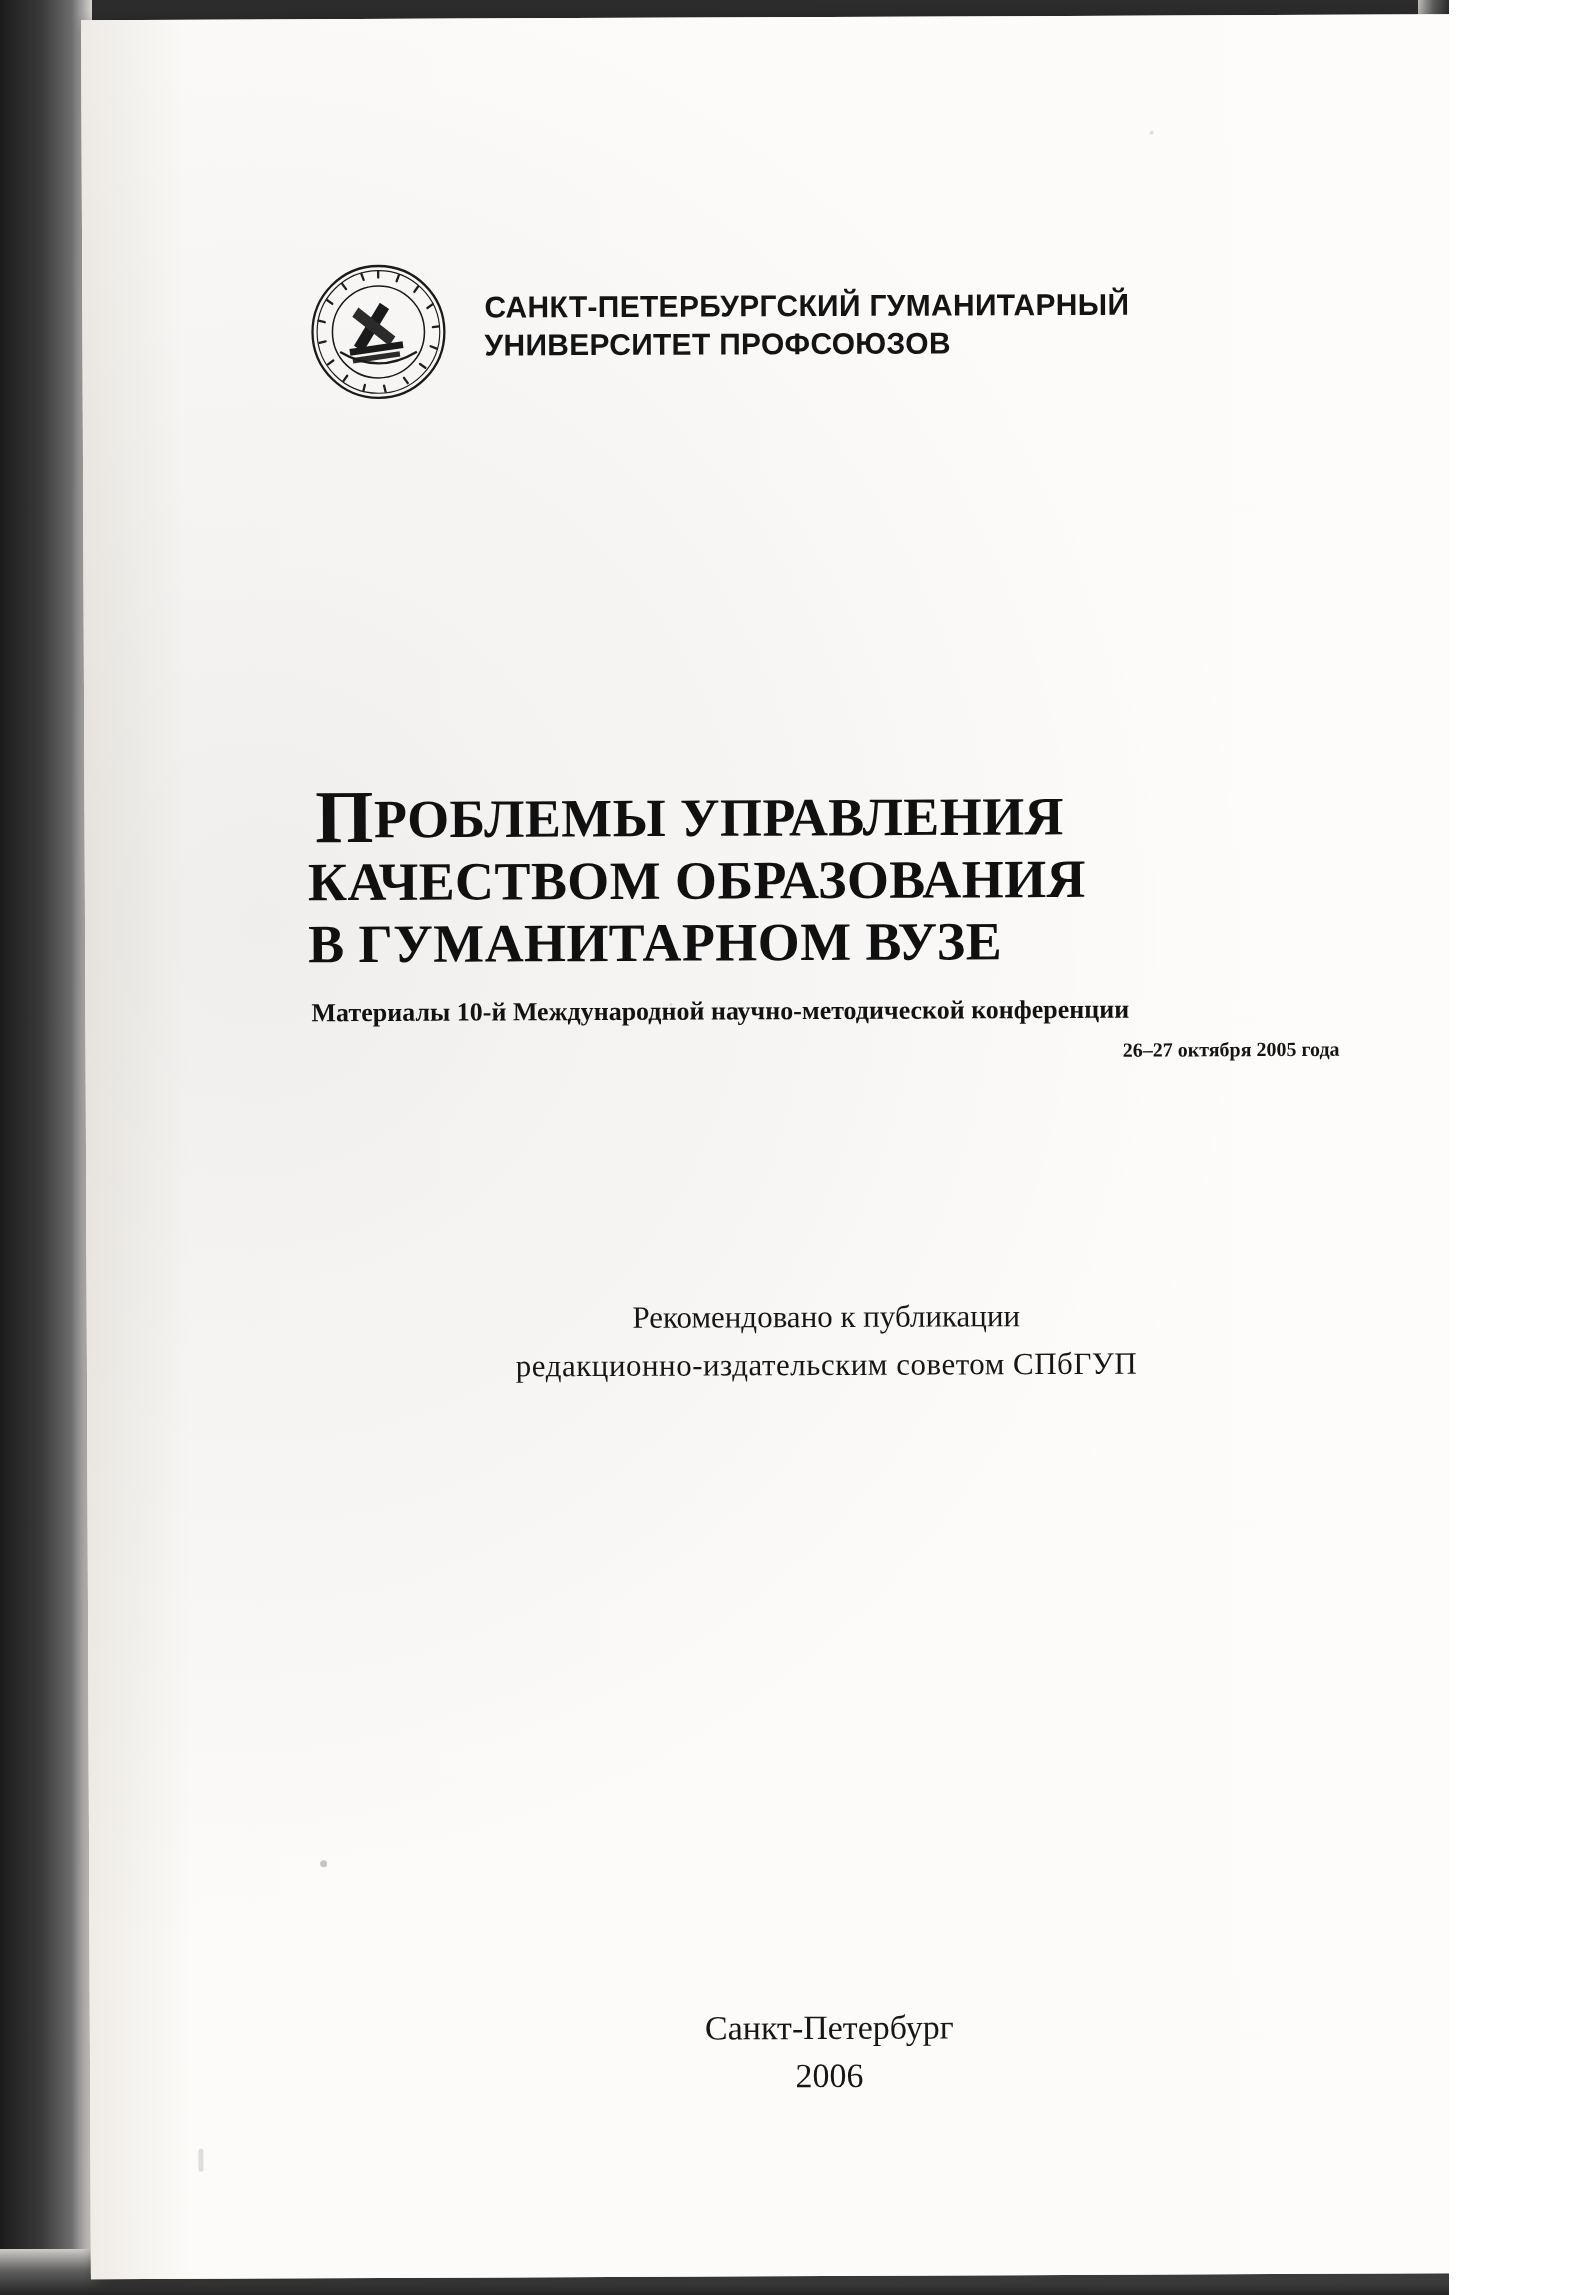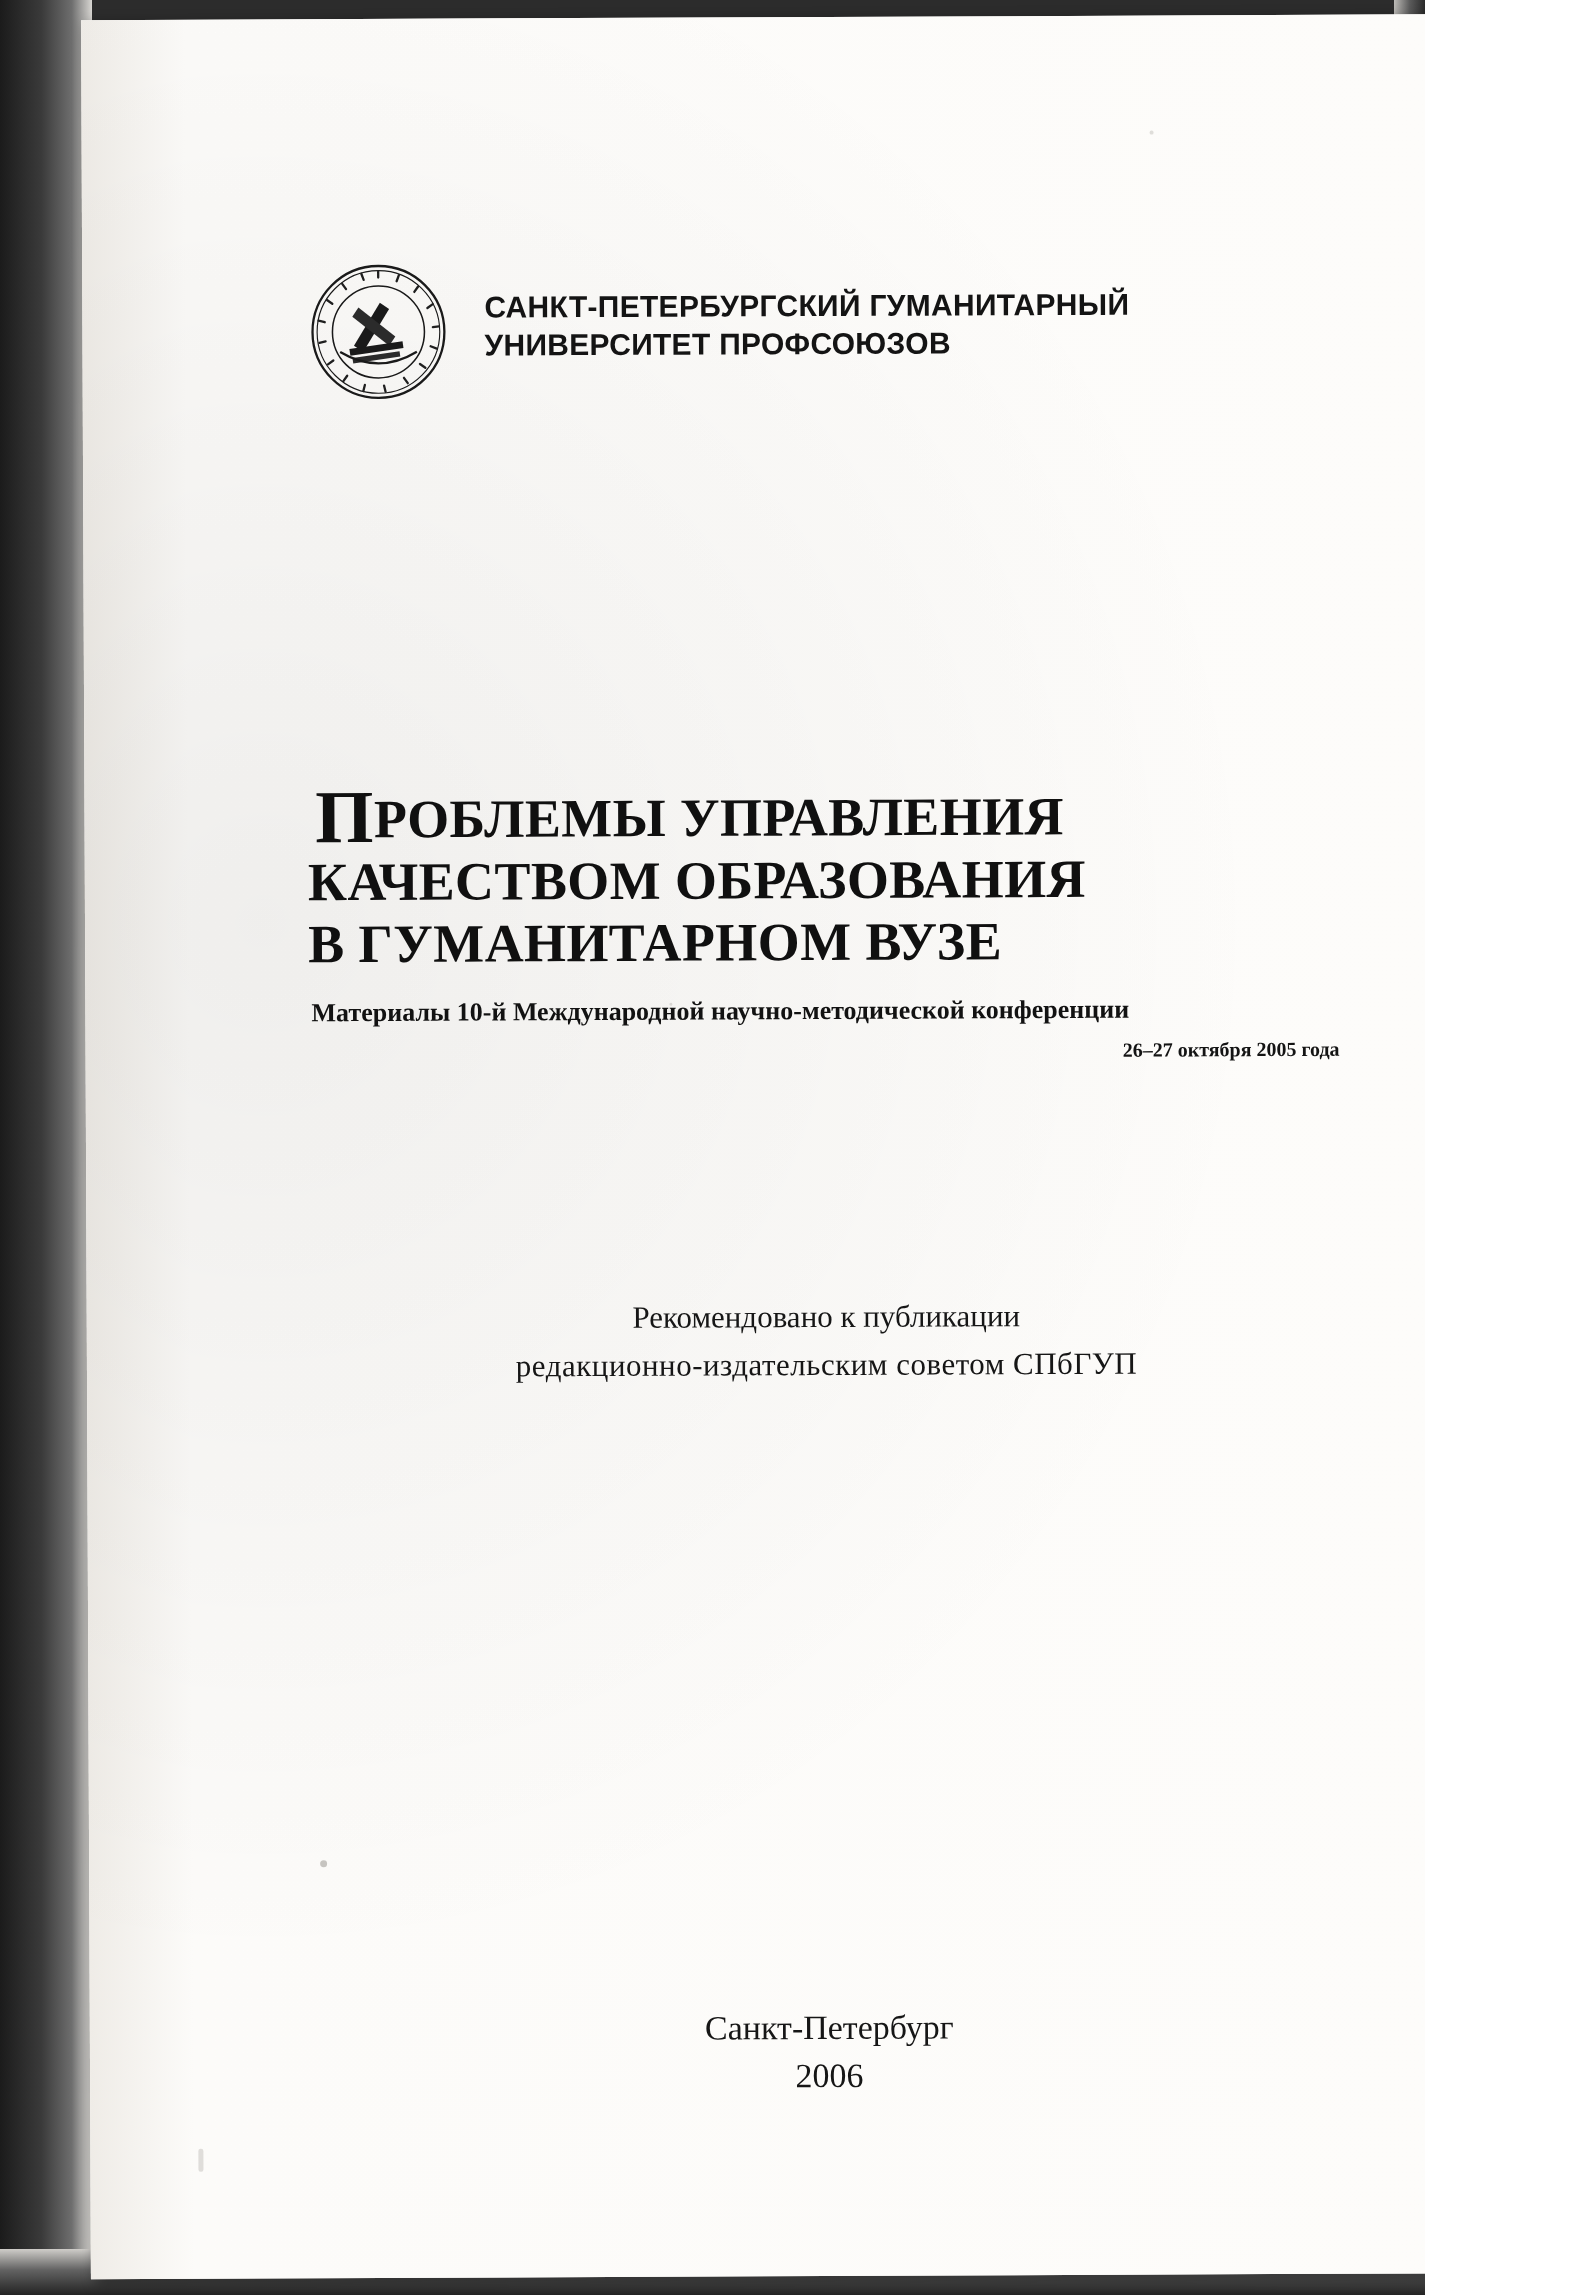--- a/index.html
+++ b/index.html
@@ -9,20 +9,21 @@
   }
   body {
     font-family: "Liberation Serif", serif;
   }
   .page-canvas {
     position: relative;
     width: 1425px;
     height: 2295px;
     background: #8b5cf6;
     overflow: hidden;
+    padding-left: 24px;
   }
 
   
   .scan-bg {
     position: absolute;
     inset: 0;
     background: #2c2c2c;
   }
   .gutter-shade {
     position: absolute;

